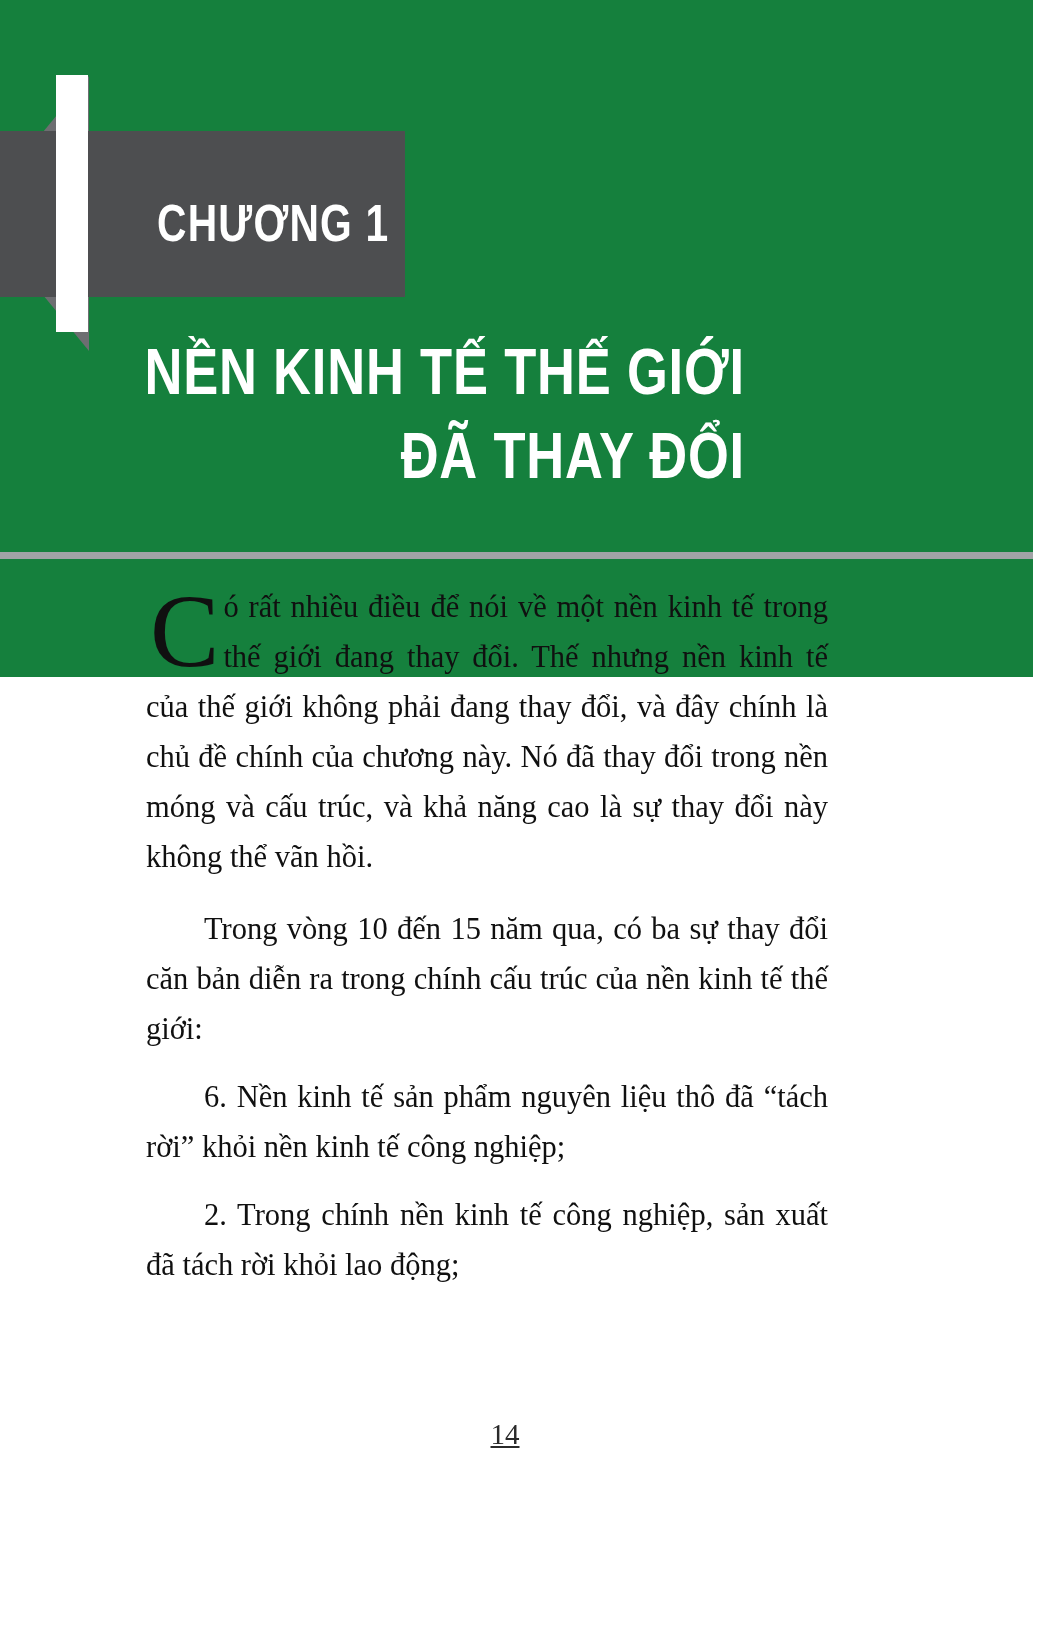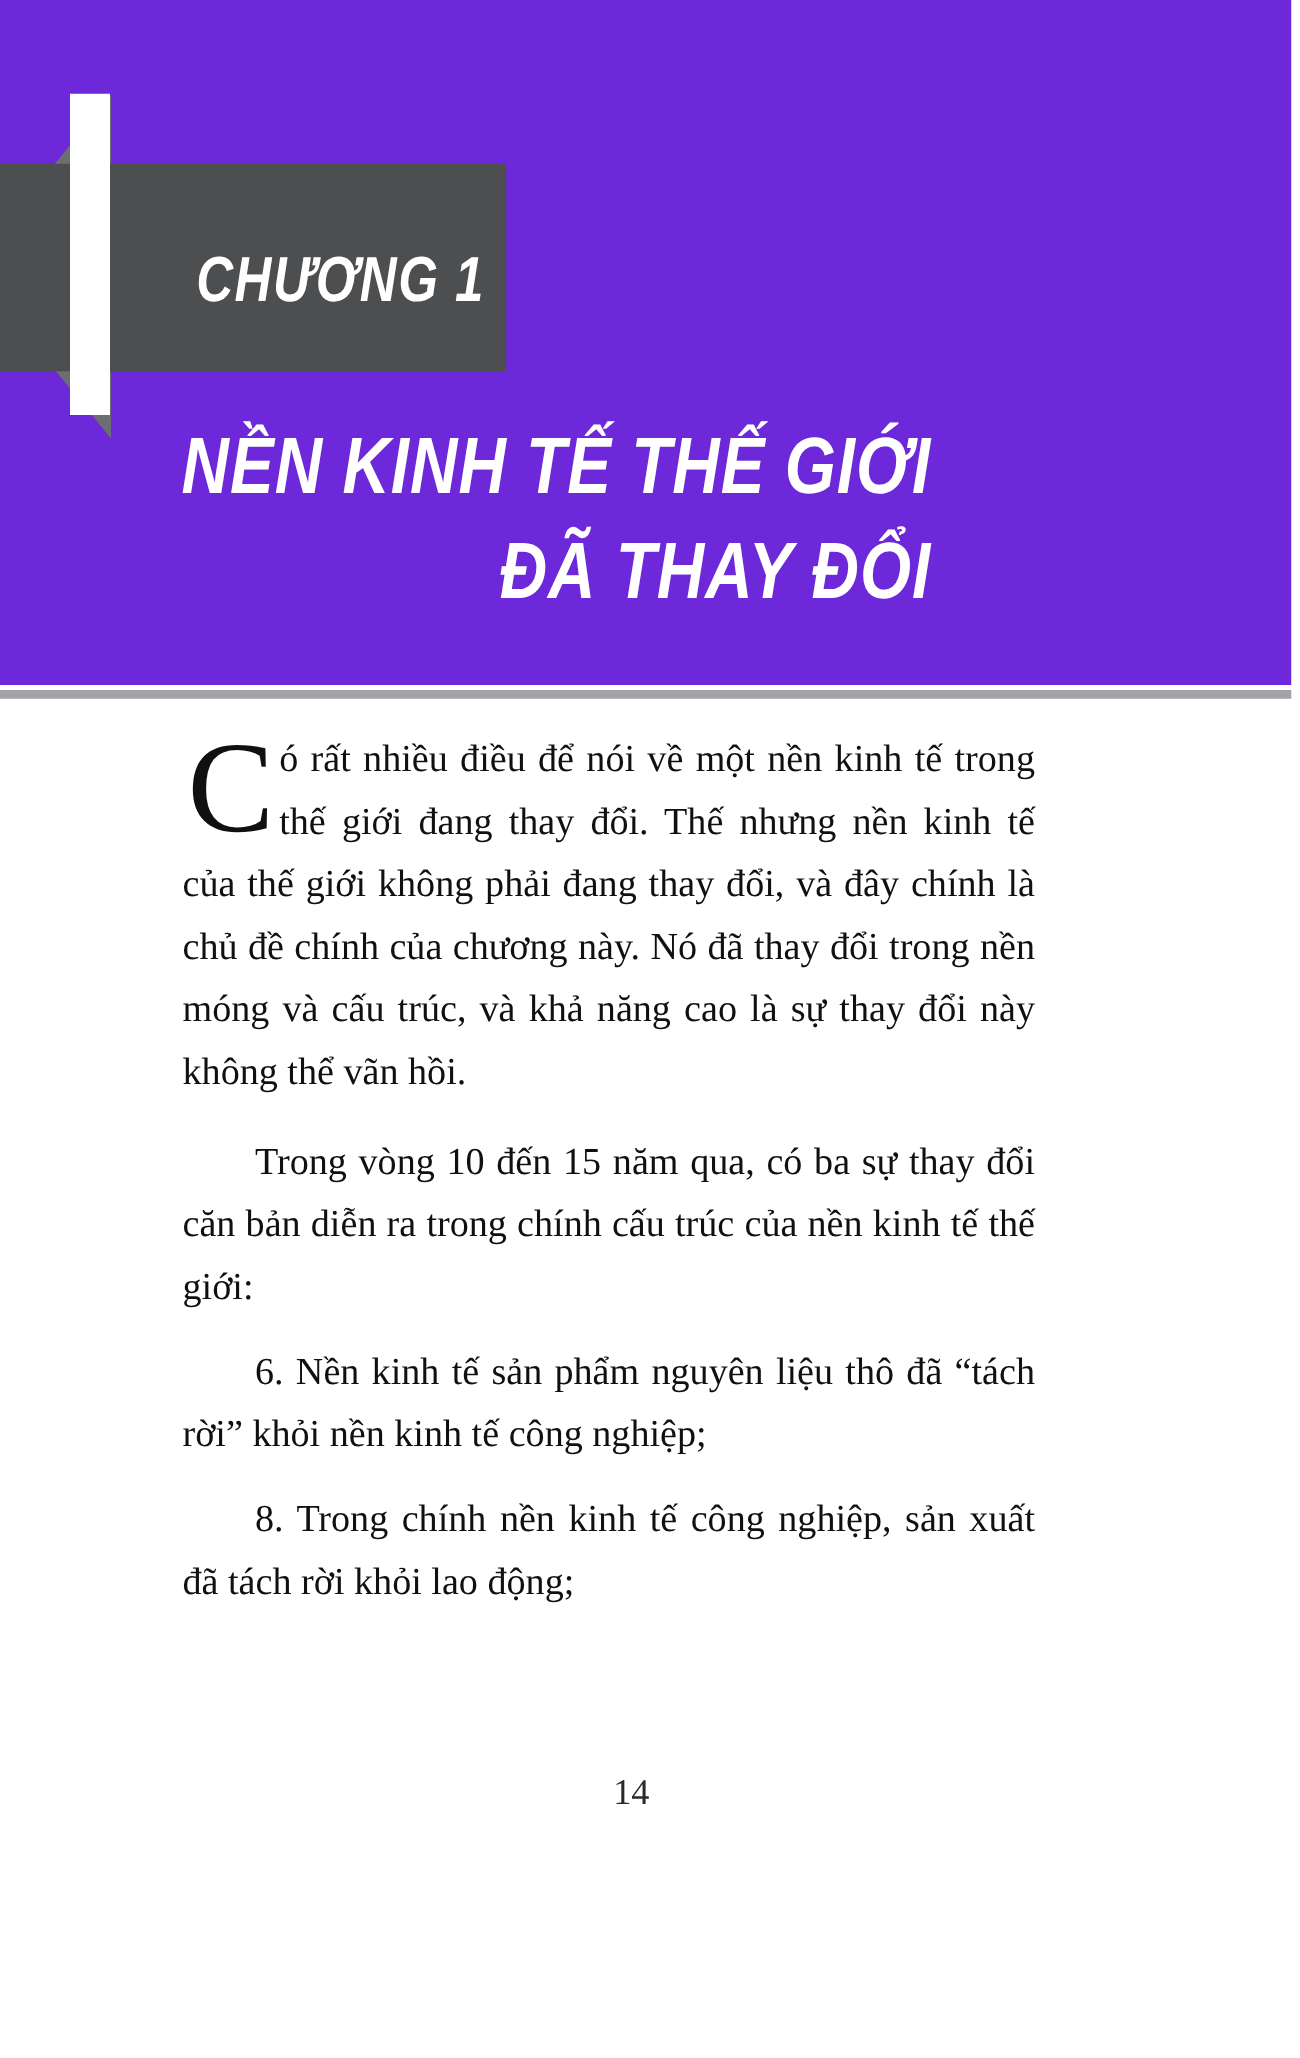--- a/index.html
+++ b/index.html
@@ -19,23 +19,22 @@
     background: #ffffff;
     overflow: hidden;
   }
 
   
   .header {
     position: absolute;
     left: 0;
     top: 0;
     width: 1033px;
-    height: 548px;
-    background: #6d28d9;
-    font-style: italic;
+    height: 677px;
+    background: #15803d;
   }
 
   
   .fold-top {
     position: absolute;
     left: 43px;
     top: 76px;
     width: 46px;
     height: 56px;
     background: #6d6e71;
@@ -157,20 +156,21 @@
 
   
   .page-number {
     position: absolute;
     left: 0;
     top: 1418px;
     width: 1010px;
     text-align: center;
     font-size: 29px;
     color: #2a2a2a;
+    text-decoration: underline;
   }
 </style>
 </head>
 <body>
 
 <div class="page">
 
   <div class="header">
 
     <div class="fold-top"></div>
@@ -191,19 +191,19 @@
   <div class="rule"></div>
 
   <div class="content">
 
     <p class="first"><span class="dropcap">C</span><span>ó rất nhiều điều để nói về một nền kinh tế trong thế giới đang thay đổi. Thế nhưng nền kinh tế của thế giới không phải đang thay đổi, và đây chính là chủ đề chính của chương này. Nó đã thay đổi trong nền móng và cấu trúc, và khả năng cao là sự thay đổi này không thể vãn hồi.</span></p>
 
     <p><span>Trong vòng 10 đến 15 năm qua, có ba sự thay đổi căn bản diễn ra trong chính cấu trúc của nền kinh tế thế giới:</span></p>
 
     <p class="item"><span>6. Nền kinh tế sản phẩm nguyên liệu thô đã “tách rời” khỏi nền kinh tế công nghiệp;</span></p>
 
-    <p class="item"><span>8. Trong chính nền kinh tế công nghiệp, sản xuất đã tách rời khỏi lao động;</span></p>
+    <p class="item"><span>2. Trong chính nền kinh tế công nghiệp, sản xuất đã tách rời khỏi lao động;</span></p>
 
   </div>
 
   <div class="page-number">14</div>
 
 </div>
 
 </body></html>

